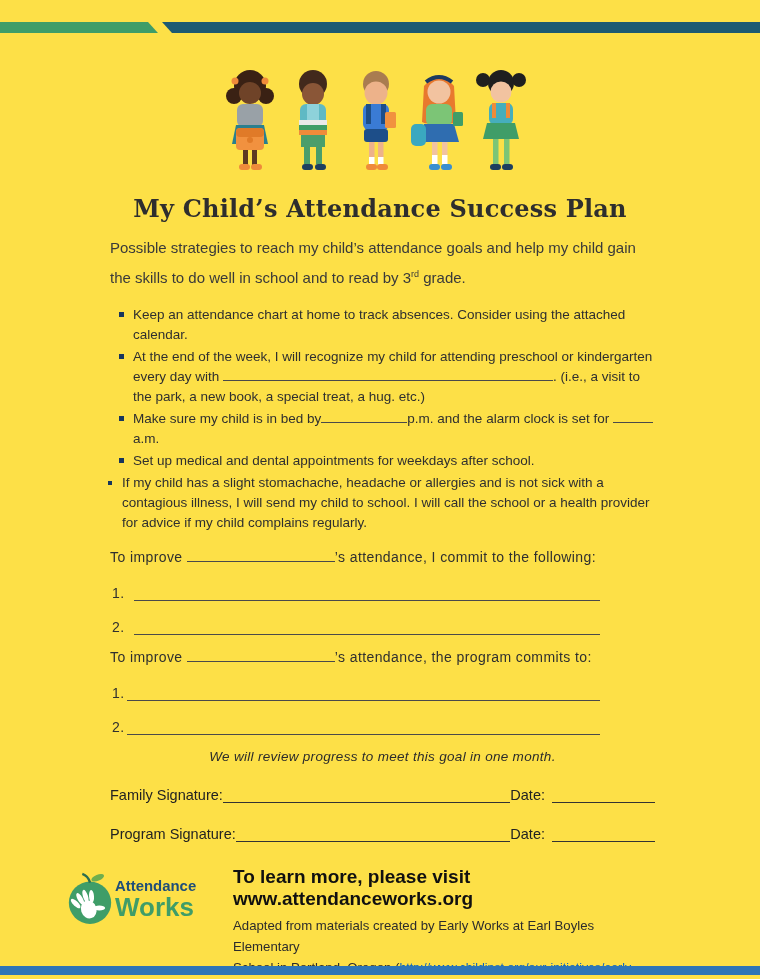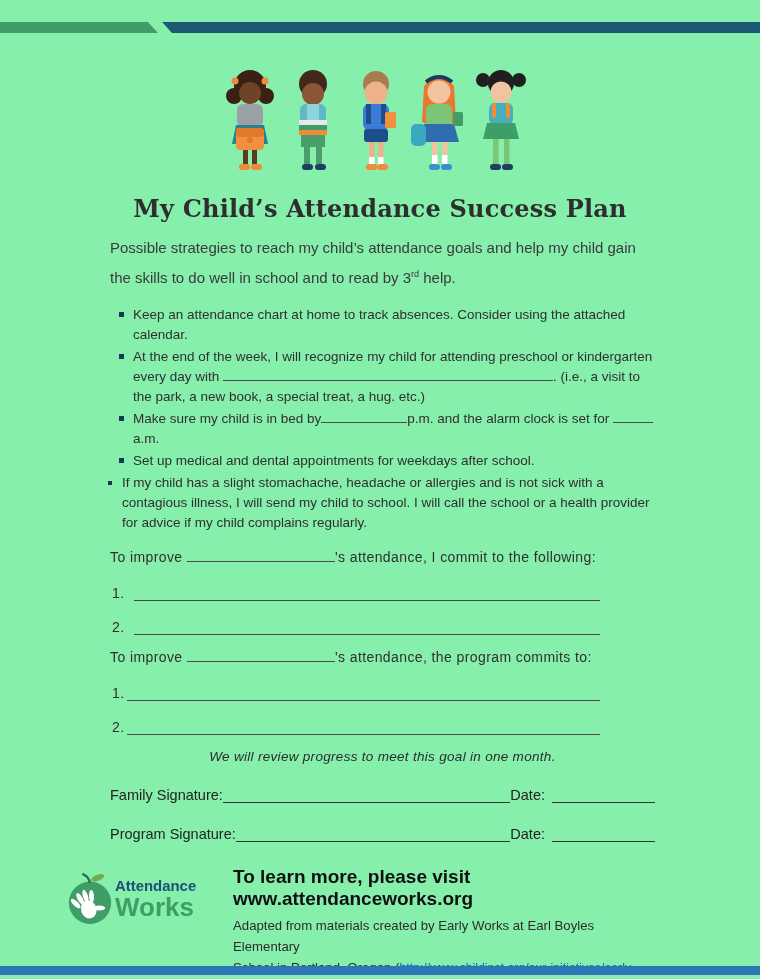--- a/index.html
+++ b/index.html
@@ -1,18 +1,18 @@
 <!DOCTYPE html>
 <html><head>
 <meta charset="utf-8">
 <style>
   * { margin:0; padding:0; box-sizing:border-box; }
   html,body { background:#ffffff; }
   body { font-family:"Liberation Sans", sans-serif; color:#383838; }
-  .page { position:relative; width:760px; height:979px; margin:0 auto; background:#86efac; overflow:hidden; }
+  .page { position:relative; width:760px; height:979px; margin:0 auto; background:#fde047; overflow:hidden; }
 
   
   .topbar { position:absolute; top:22px; left:0; width:760px; height:11px; }
   .topbar-green { position:absolute; inset:0; background:var(--topbar-green,#3f9d68);
     clip-path:polygon(0 0, 148px 0, 158px 100%, 0 100%); }
   .topbar-teal { position:absolute; inset:0; background:var(--topbar-teal,#1d5a72);
     clip-path:polygon(162px 0, 100% 0, 100% 100%, 172px 100%); }
 
   .children-wrap { padding-top:54px; text-align:center; }
 
@@ -150,21 +150,21 @@
         <rect x="284" y="85" width="5.5" height="25" fill="#7cc576"></rect>
         <rect x="270" y="110" width="11" height="6" rx="3" fill="#1e3f5f"></rect>
         <rect x="282" y="110" width="11" height="6" rx="3" fill="#1e3f5f"></rect>
       </g>
     </svg>
   </div>
 
   <h1 class="title">My Child’s Attendance Success Plan</h1>
 
   <div class="content">
-    <p class="intro"><span>Possible strategies to reach my child’s attendance goals and help my child gain the skills to do well in school and to read by 3</span><sup>rd</sup><span> help.</span></p>
+    <p class="intro"><span>Possible strategies to reach my child’s attendance goals and help my child gain the skills to do well in school and to read by 3</span><sup>rd</sup><span> grade.</span></p>
 
     <ul class="bullets">
       <li>
         <span class="sq"></span>
         <span>Keep an attendance chart at home to track absences. Consider using the attached calendar.</span>
       </li>
       <li>
         <span class="sq"></span>
         <span>At the end of the week, I will recognize my child for attending preschool or kindergarten every day with </span><span class="blank w-reward"></span><span>. (i.e., a visit to the park, a new book, a special treat, a hug. etc.)</span>
       </li>

